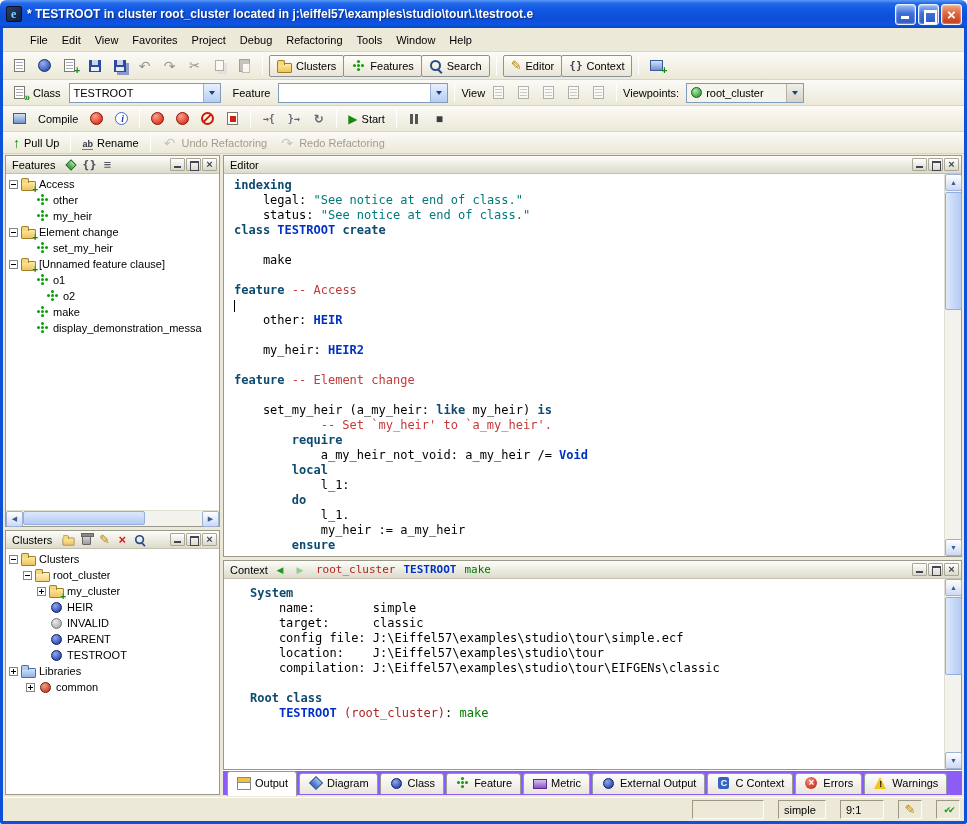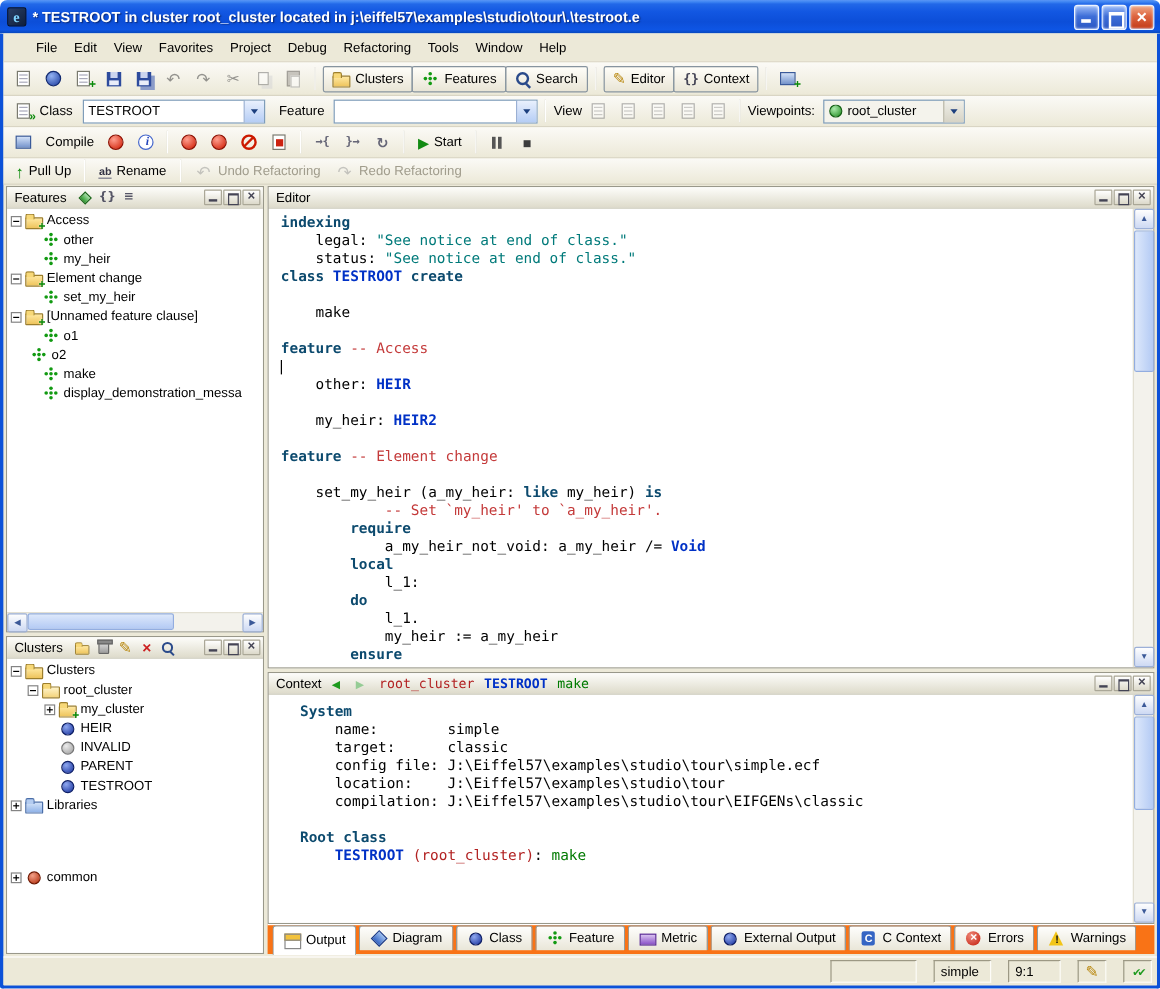--- a/index.html
+++ b/index.html
@@ -172,21 +172,21 @@
 .htrack{flex:1;position:relative}
 .hthumb{position:absolute;top:0;left:0;height:14px;width:122px;background:linear-gradient(#dde8fb,#b3caf4);border:1px solid #92ade0;border-radius:2px}
 
 
 .crumb{display:flex;align-items:center;gap:8px;margin-left:4px;font-family:"DejaVu Sans Mono",monospace;font-size:11px}
 .crumb .cl{color:#b22222}
 .crumb .cc{color:#0031c6;font-weight:bold}
 .crumb .cf{color:#007a00}
 
 
-.tabs-row{height:25px;flex:none;display:flex;align-items:flex-start;gap:2px;padding:0 4px;background:#f97316;border-top:1px solid #fff}
+.tabs-row{height:25px;flex:none;display:flex;align-items:center;gap:2px;padding:0 4px;background:#8b5cf6;border-top:1px solid #fff}
 .tab{display:flex;align-items:center;gap:4px;height:21px;padding:0 8px 1px;border:1px solid #919b9c;border-bottom:none;border-radius:3px 3px 0 0;background:linear-gradient(#fefefd,#e9e6d8);font-size:11px;white-space:nowrap}
 .tab.active{height:25px;background:#fff}
 
 
 .statusbar{height:24px;flex:none;display:flex;align-items:center;gap:14px;padding:2px 4px;background:#ece9d8;border-top:1px solid #fff}
 .status-left{flex:1}
 .sunken{height:19px;border:1px solid;border-color:#9c9884 #fdfcf8 #fdfcf8 #9c9884;display:flex;align-items:center;padding:0 5px;background:#ece9d8;font-size:11px}
 .progress{width:72px}.proj{width:48px}.pos{width:44px}
 .sicon{width:24px;justify-content:center}
 </style>
@@ -446,21 +446,21 @@
                 <span class="ic ic-folder">
                   <b class="plusbadge">+</b>
                 </span>
                 <span class="tree-label">[Unnamed feature clause]</span>
               </div>
               <div class="tree-row" style="padding-left: 17px;">
                 <span class="twisty none"></span>
                 <span class="ic ic-feature"></span>
                 <span class="tree-label">o1</span>
               </div>
-              <div class="tree-row" style="padding-left: 7px;">
+              <div class="tree-row" style="padding-left: 27px;">
                 <span class="twisty none"></span>
                 <span class="ic ic-feature"></span>
                 <span class="tree-label">o2</span>
               </div>
               <div class="tree-row" style="padding-left: 17px;">
                 <span class="twisty none"></span>
                 <span class="ic ic-feature"></span>
                 <span class="tree-label">make</span>
               </div>
               <div class="tree-row" style="padding-left: 17px;">
@@ -540,21 +540,21 @@
               <div class="tree-row" style="padding-left: 31px;">
                 <span class="twisty none"></span>
                 <span class="ic ic-class-blue"></span>
                 <span class="tree-label">TESTROOT</span>
               </div>
               <div class="tree-row" style="padding-left: 3px;">
                 <span class="twisty plus"></span>
                 <span class="ic ic-lib"></span>
                 <span class="tree-label">Libraries</span>
               </div>
-              <div class="tree-row" style="padding-left: 3px; margin-top: 44px;">
+              <div class="tree-row" style="padding-left: 20px;">
                 <span class="twisty plus"></span>
                 <span class="ic ic-class-red"></span>
                 <span class="tree-label">common</span>
               </div>
             </div>
         </div>
       </div>
 
       <div class="vsplit"></div>
 

